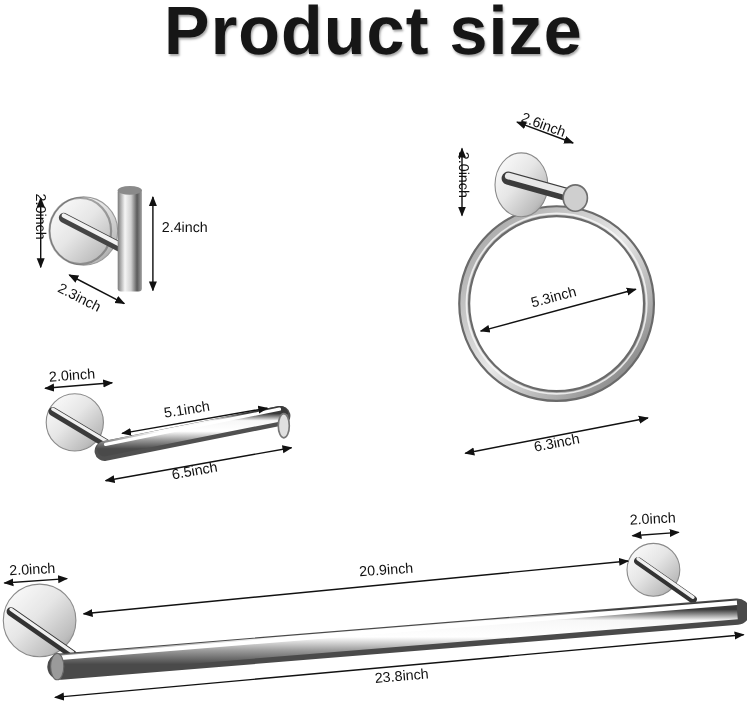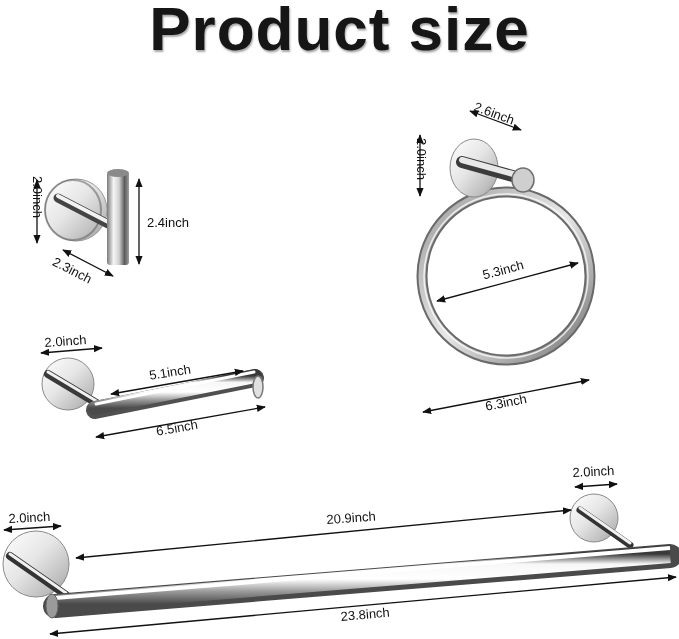--- a/index.html
+++ b/index.html
@@ -109,21 +109,21 @@
     <ellipse cx="52" cy="606" rx="6" ry="12" fill="#9a9a9a" stroke="#666" stroke-width="1"></ellipse>
 
     <line x1="4" y1="530" x2="61" y2="526" stroke="#111" stroke-width="1.3" marker-start="url(#ah)" marker-end="url(#ah)"></line>
     <line x1="575" y1="487" x2="617" y2="484" stroke="#111" stroke-width="1.3" marker-start="url(#ah)" marker-end="url(#ah)"></line>
     <line x1="76" y1="558" x2="571" y2="510" stroke="#111" stroke-width="1.3" marker-start="url(#ah)" marker-end="url(#ah)"></line>
     <line x1="50" y1="634" x2="676" y2="577" stroke="#111" stroke-width="1.3" marker-start="url(#ah)" marker-end="url(#ah)"></line>
   </g>
 </svg>
 
 <div class="lbl" style="left:31px; top:176px; transform: rotate(90deg) translate(0,-14px);">2.0inch</div>
-<div class="lbl" style="left:147px; top:215px;text-align:center;">2.4inch</div>
+<div class="lbl" style="left:147px; top:199px;text-align:center;">2.4inch</div>
 <div class="lbl" style="left:57px; top:254px; transform: rotate(27deg);">2.3inch</div>
 
 <div class="lbl" style="left:477px; top:99px; transform: rotate(20deg);">2.6inch</div>
 <div class="lbl" style="left:415px; top:138px; transform: rotate(90deg) translate(0,-14px);">2.0inch</div>
 <div class="lbl" style="left:481px; top:268px; transform: rotate(-15deg);">5.3inch</div>
 <div class="lbl" style="left:484px; top:399px; transform: rotate(-11deg);">6.3inch</div>
 
 <div class="lbl" style="left:44px; top:335px; transform: rotate(-4deg);">2.0inch</div>
 <div class="lbl" style="left:148px; top:368px; transform: rotate(-9deg);">5.1inch</div>
 <div class="lbl" style="left:155px; top:424px; transform: rotate(-10deg);">6.5inch</div>

